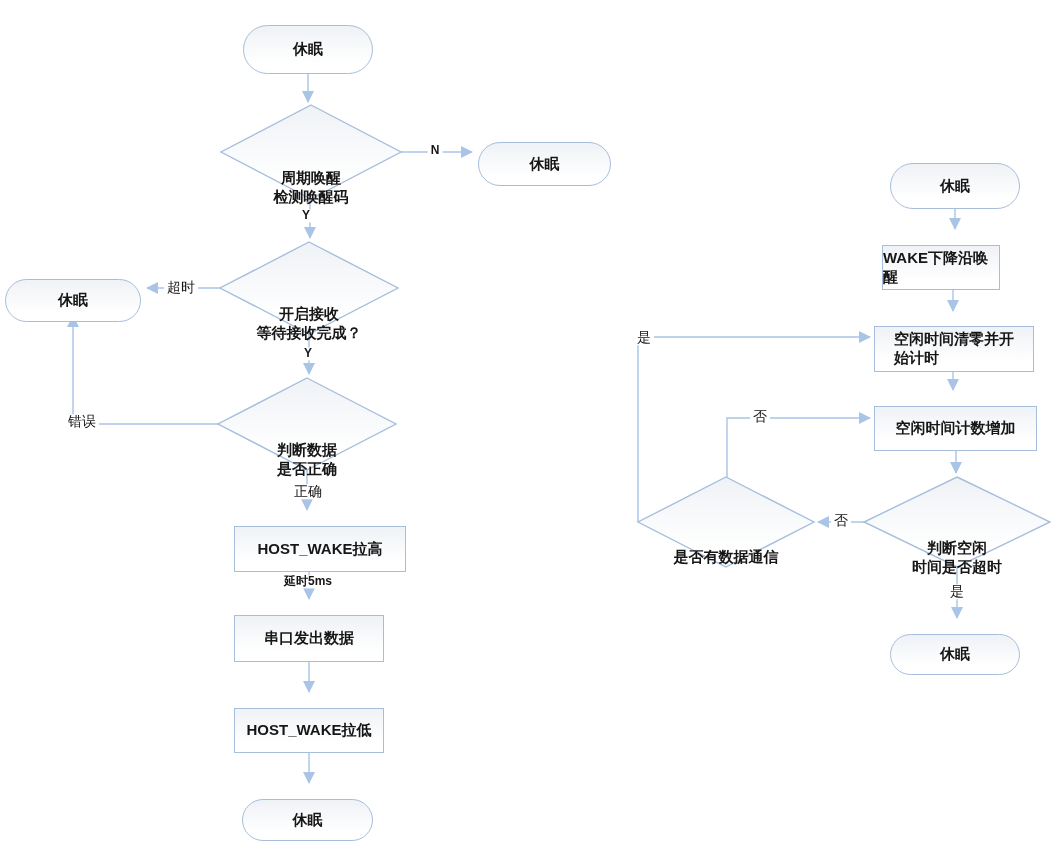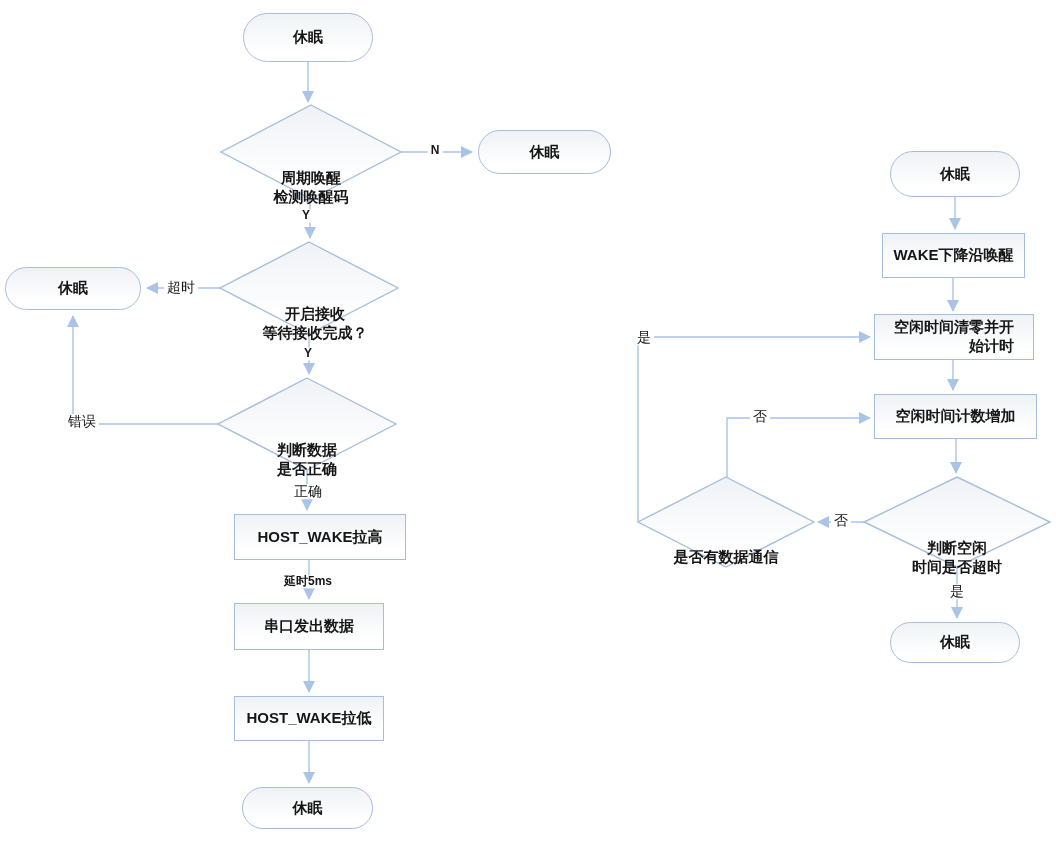--- a/index.html
+++ b/index.html
@@ -33,25 +33,26 @@
     stroke-linejoin: miter;
   }
   .node {
     position: absolute;
     box-sizing: border-box;
     border: 1.4px solid #a6bedc;
     background: linear-gradient(180deg, #eff2f6 0%, #ffffff 80%);
     display: flex;
     align-items: center;
     justify-content: center;
-    text-align: right;
+    text-align: left;
     font-size: 15px;
     font-weight: 600;
     line-height: 1.25;
     white-space: pre-line;
+    margin-top: 12px;
   }
   .stadium { border-radius: 999px; }
   .dlabel {
     position: absolute;
     display: flex;
     align-items: center;
     justify-content: center;
     text-align: center;
     font-size: 15px;
     font-weight: 600;
@@ -118,39 +119,39 @@
     <polygon class="diamond" points="726,477 814,522 726,567 638,522"></polygon>
   </svg>
 
   <div class="node stadium" style="left:243px;top:13px;width:130px;height:49px">休眠</div>
 
   <div class="dlabel" style="left:241px;top:130px;width:140px;height:44px">周期唤醒
 检测唤醒码</div>
 
   <div class="node stadium" style="left:478px;top:130px;width:133px;height:44px">休眠</div>
 
-  <div class="dlabel" style="left:240px;top:266px;width:150px;height:44px">开启接收
+  <div class="dlabel" style="left:234px;top:266px;width:150px;height:44px">开启接收
 等待接收完成？</div>
 
   <div class="node stadium" style="left:5px;top:267px;width:136px;height:43px">休眠</div>
 
   <div class="dlabel" style="left:237px;top:402px;width:140px;height:44px">判断数据
 是否正确</div>
 
   <div class="node" style="left:234px;top:514px;width:172px;height:46px">HOST_WAKE拉高</div>
 
   <div class="node" style="left:234px;top:603px;width:150px;height:47px">串口发出数据</div>
 
   <div class="node" style="left:234px;top:696px;width:150px;height:45px">HOST_WAKE拉低</div>
 
   <div class="node stadium" style="left:242px;top:787px;width:131px;height:42px">休眠</div>
 
   <div class="node stadium" style="left:890px;top:151px;width:130px;height:46px">休眠</div>
 
-  <div class="node" style="left:882px;top:233px;width:143px;height:45px">WAKE下降沿唤醒</div>
+  <div class="node" style="left:882px;top:233px;width:118px;height:45px">WAKE下降沿唤醒</div>
 
   <div class="node" style="left:874px;top:394px;width:163px;height:45px">空闲时间计数增加</div>
 
   <div class="node" style="left:874px;top:314px;width:160px;height:46px">空闲时间清零并开
 始计时</div>
 
   <div class="dlabel" style="left:887px;top:500px;width:140px;height:44px">判断空闲
 时间是否超时</div>
 
   <div class="dlabel" style="left:656px;top:511px;width:140px;height:22px">是否有数据通信</div>

